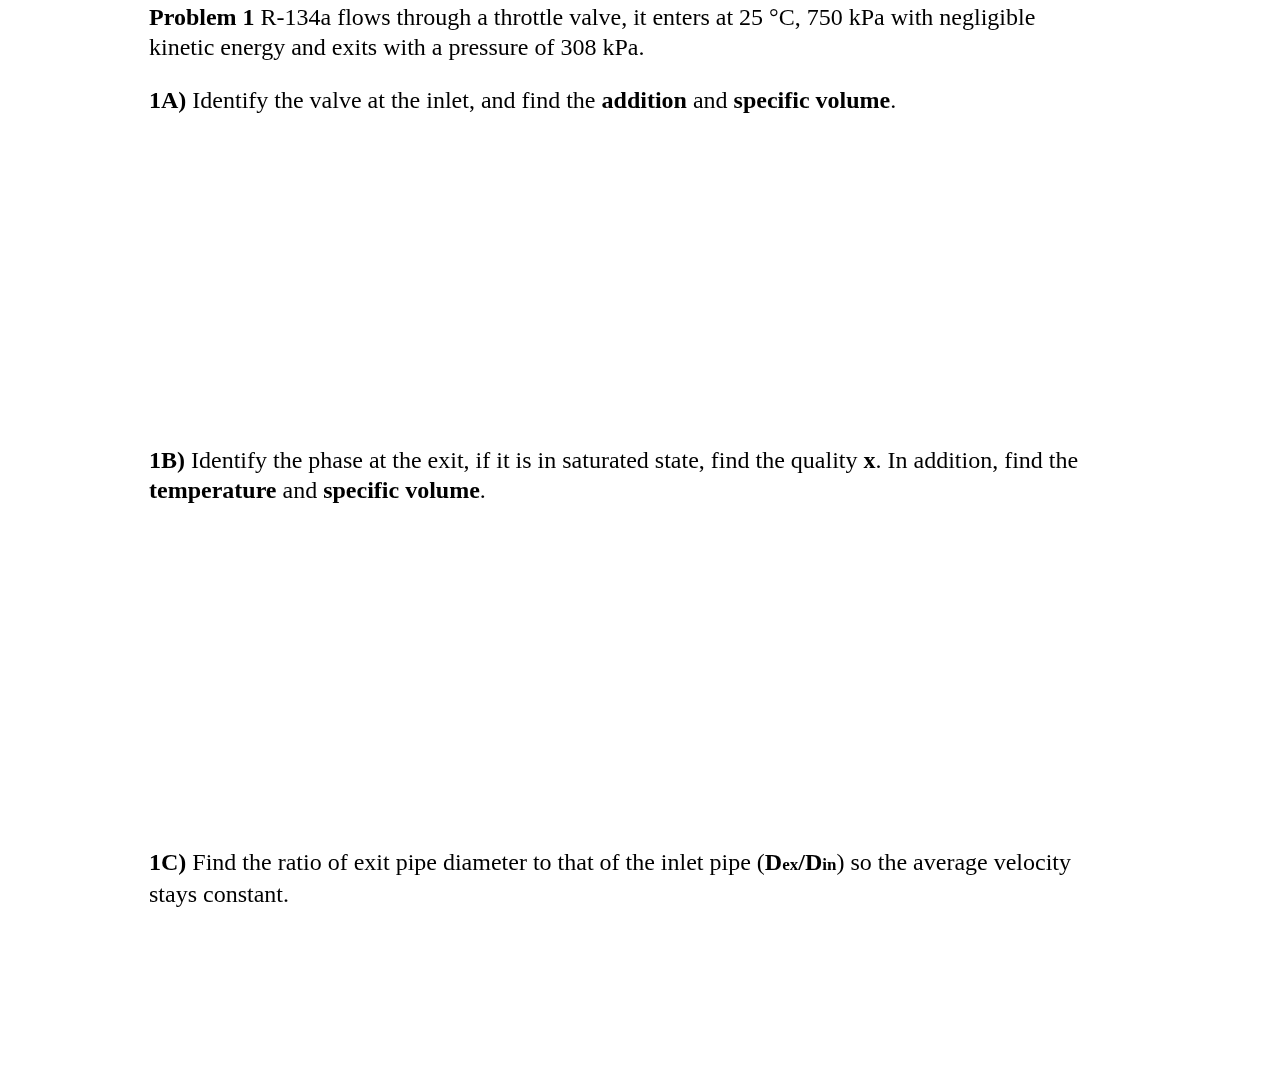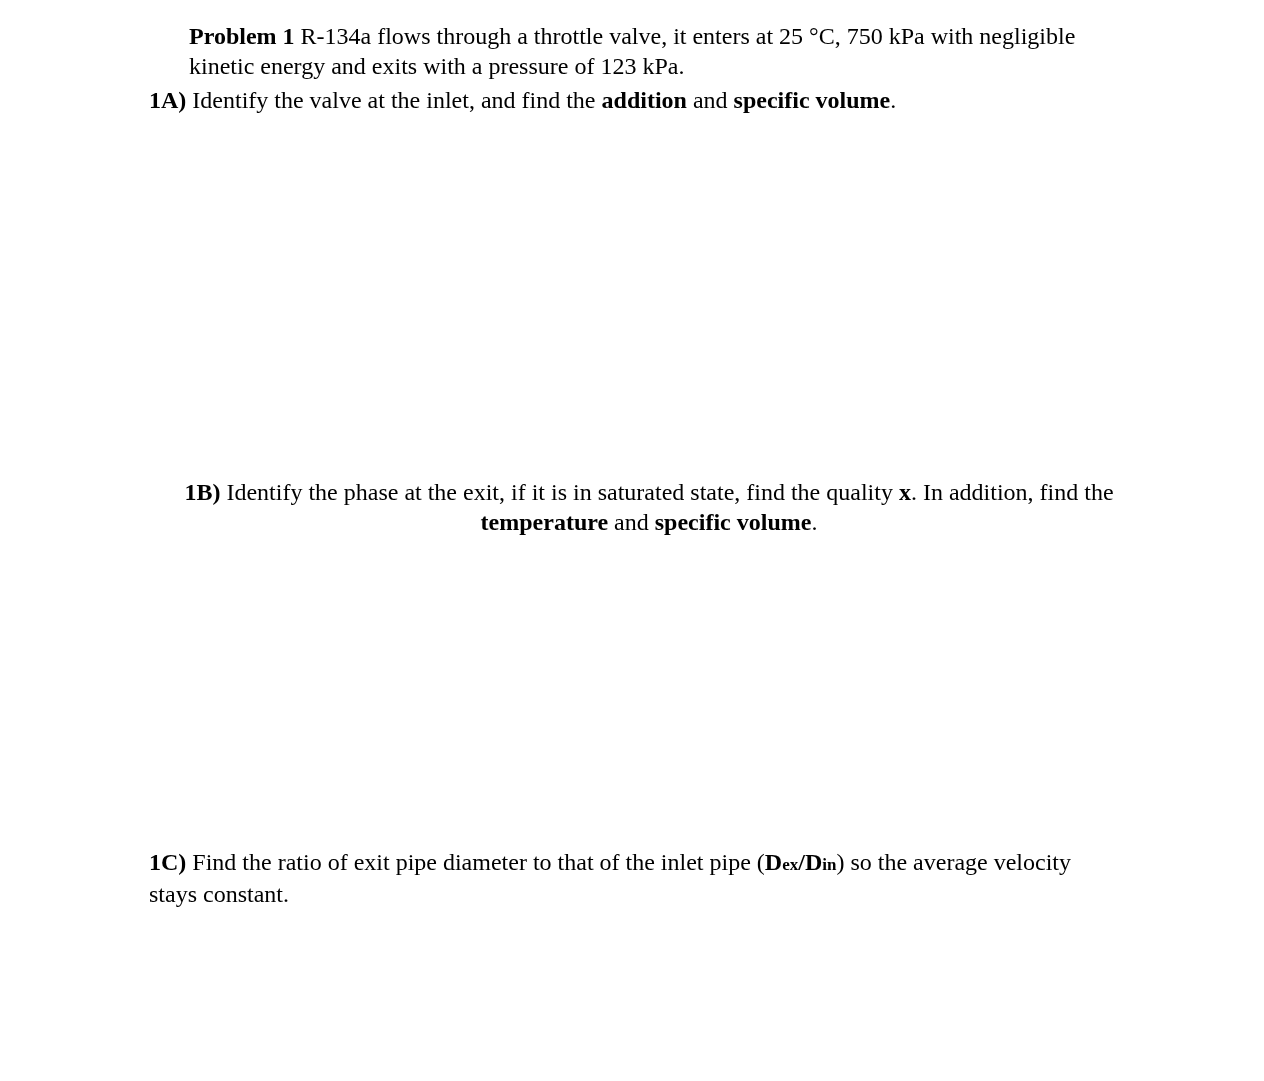--- a/index.html
+++ b/index.html
@@ -5,30 +5,30 @@
     html, body { margin: 0; padding: 0; background: #ffffff; }
     body { width: 1264px; height: 1081px; position: relative; overflow: hidden;
       font-family: "Liberation Serif", "DejaVu Serif", serif; color: #000; font-size: 24px; }
     .para { position: absolute; left: 149px; width: 1000px; line-height: 29.5px; margin: 0; }
     b { font-weight: bold; }
     .sub { font-size: 17px; font-weight: bold; }
   </style>
 </head>
 <body>
 
-<p class="para" style="top:22px;margin-left:40px;">
+<p class="para" style="top:3px;">
   <b>Problem 1</b><span> R-134a flows through a throttle valve, it enters at 25 °C, 750 kPa with negligible</span><br>
-  <span>kinetic energy and exits with a pressure of 123 kPa.</span>
+  <span>kinetic energy and exits with a pressure of 308 kPa.</span>
 </p>
 
 <p class="para" style="top:86px;">
   <b>1A)</b><span> Identify the valve at the inlet, and find the </span><b>addition</b><span> and </span><b>specific volume</b><span>.</span>
 </p>
 
-<p class="para" style="top:478px; width:1000px;text-align:center;">
+<p class="para" style="top:446px; width:1000px;">
   <b>1B)</b><span> Identify the phase at the exit, if it is in saturated state, find the quality </span><b>x</b><span>. In addition, find the</span><br>
   <b>temperature</b><span> and </span><b>specific volume</b><span>.</span>
 </p>
 
 <p class="para" style="top:848px; width:1000px;">
   <b>1C)</b><span> Find the ratio of exit pipe diameter to that of the inlet pipe (</span><b>D</b><span class="sub">ex</span><b>/</b><b>D</b><span class="sub">in</span><span>) so the average velocity</span><br>
   <span>stays constant.</span>
 </p>
 
 </body></html>

